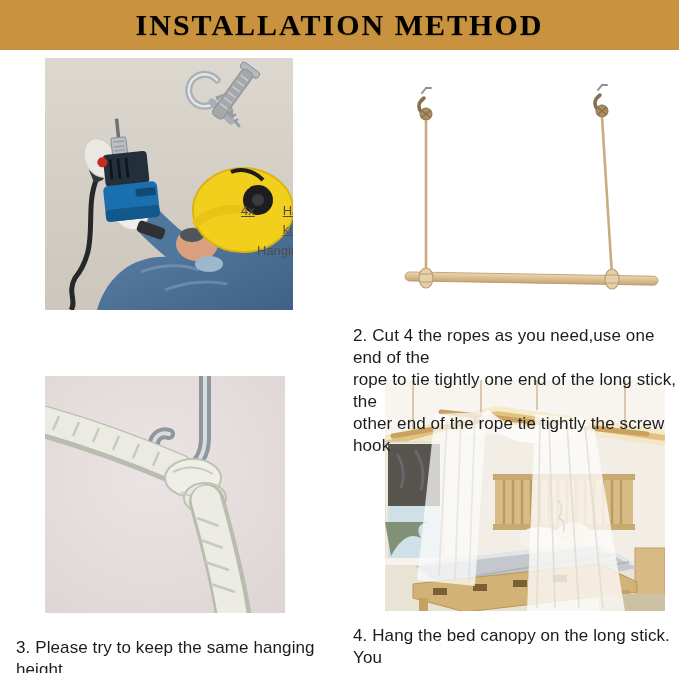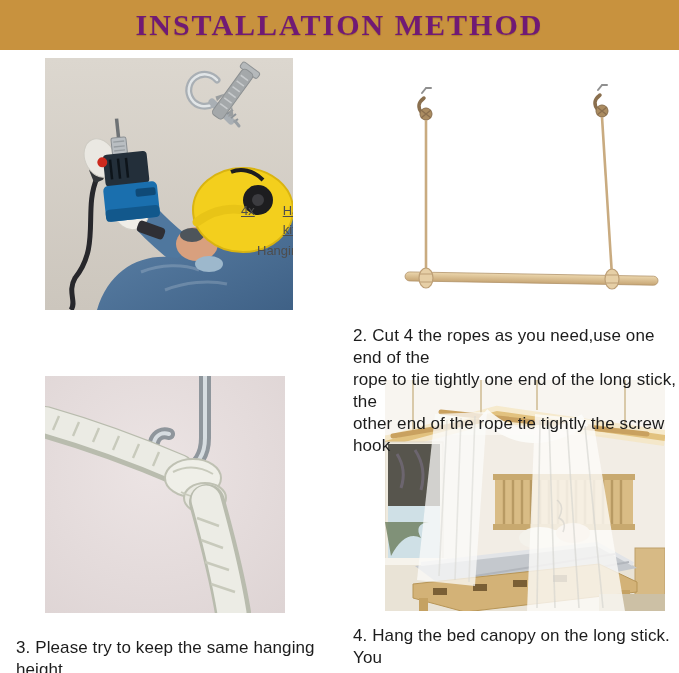--- a/index.html
+++ b/index.html
@@ -7,21 +7,21 @@
     position:relative;width:679px;height:673px;background:#ffffff;
     overflow:hidden;font-family:"Liberation Sans",sans-serif;
   }
   
   .banner{
     position:absolute;left:0;top:0;width:679px;height:50px;
     background:#C8923E;display:flex;align-items:center;justify-content:center;
   }
   .banner h1{
     margin:0;font-family:"Liberation Serif",serif;font-weight:700;
-    font-size:30px;letter-spacing:2px;color:#701a75;
+    font-size:30px;letter-spacing:2px;color:#000000;
     text-shadow:0 1px 1px rgba(120,80,10,.35);
   }
   
   .fig{position:absolute;overflow:hidden;}
   .fig svg{display:block;}
   #fig1{left:45px;top:58px;width:248px;height:252px;}
   #fig2{left:388px;top:70px;width:276px;height:228px;}
   #fig3{left:45px;top:376px;width:240px;height:237px;}
   #fig4{left:385px;top:380px;width:280px;height:231px;}
   

